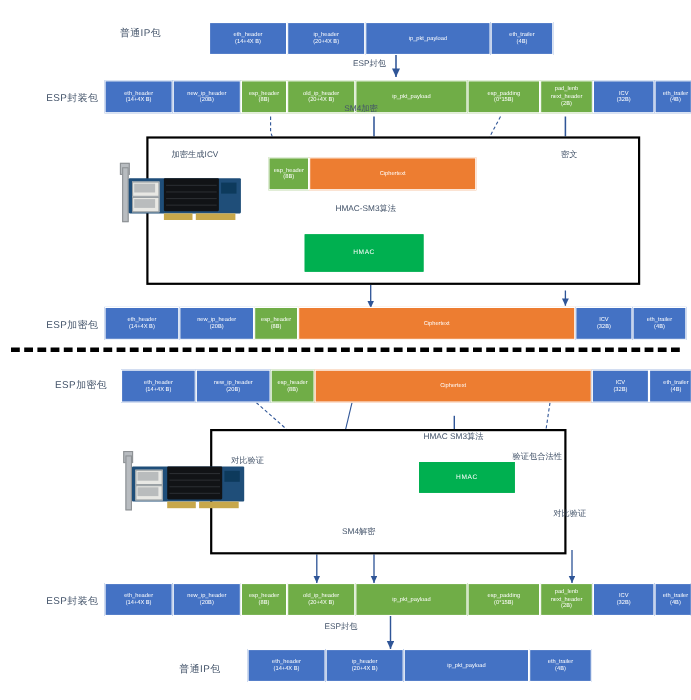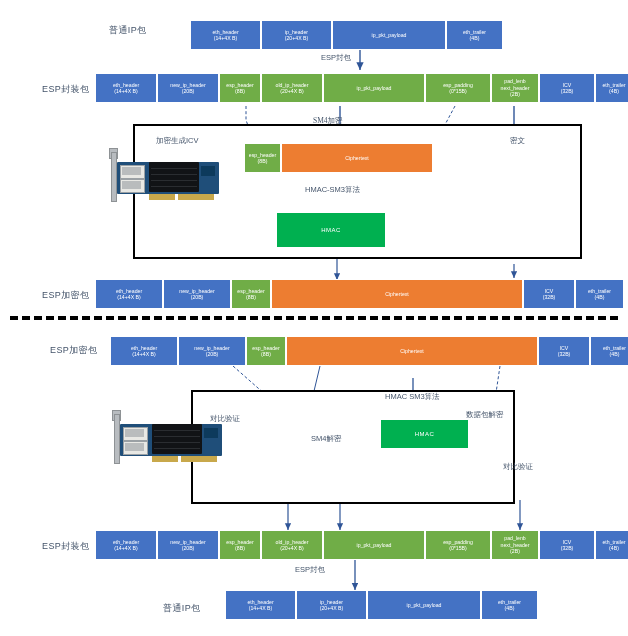--- a/index.html
+++ b/index.html
@@ -178,21 +178,21 @@
       <div class="seg blue" style="width: 56px;">
         <span>ICV</span>
         <span class="l2">(32B)</span>
       </div>
       <div class="seg blue" style="width: 38px;">
         <span>eth_trailer</span>
         <span class="l2">(4B)</span>
       </div>
     </div>
 
-  <div class="note" style="left:313px;top:116px;font-family:Liberation Serif, serif;">SM4加密</div>
+  <div class="note" style="left:313px;top:94px;">SM4加密</div>
 
   <div class="procbox" style="left:133px;top:124px;width:445px;height:131px;"></div>
 
   <div class="note" style="left:156px;top:136px;">加密生成ICV</div>
   <div class="note" style="left:510px;top:136px;">密文</div>
 
   <div class="nic" style="left:105px;top:148px;width:118px;height:58px;">
     <div class="bracket" style="left:4px;top:0px;width:7px;height:9px;"></div>
     <div class="bracket" style="left:6px;top:4px;width:4px;height:48px;"></div>
     <div class="pcb" style="left:12px;top:14px;width:102px;height:32px;"></div>
@@ -278,27 +278,27 @@
       </div>
       <div class="seg blue" style="width: 49px;">
         <span>eth_trailer</span>
         <span class="l2">(4B)</span>
       </div>
     </div>
 
   <div class="procbox" style="left:191px;top:390px;width:320px;height:110px;"></div>
 
   <div class="note" style="left:210px;top:414px;">对比验证</div>
-  <div class="note" style="left:466px;top:410px;">数据包解密</div>
+  <div class="note" style="left:466px;top:410px;">验证包合法性</div>
 
   <div class="note" style="left:385px;top:392px;">HMAC SM3算法</div>
 
   <div class="hmacbox" style="left:381px;top:420px;width:85px;height:26px;">HMAC</div>
 
-  <div class="note" style="left:311px;top:434px;">SM4解密</div>
+  <div class="note" style="left:311px;top:478px;">SM4解密</div>
   <div class="note" style="left:503px;top:462px;">对比验证</div>
 
   <div class="nic" style="left:108px;top:410px;width:118px;height:58px;">
     <div class="bracket" style="left:4px;top:0px;width:7px;height:9px;"></div>
     <div class="bracket" style="left:6px;top:4px;width:4px;height:48px;"></div>
     <div class="pcb" style="left:12px;top:14px;width:102px;height:32px;"></div>
     <div class="sfp" style="left:15px;top:17px;width:23px;height:12px;"></div>
     <div class="sfp" style="left:15px;top:31px;width:23px;height:12px;"></div>
     <div class="sfpdot" style="left:17px;top:19px;width:19px;height:8px;"></div>
     <div class="sfpdot" style="left:17px;top:33px;width:19px;height:8px;"></div>

